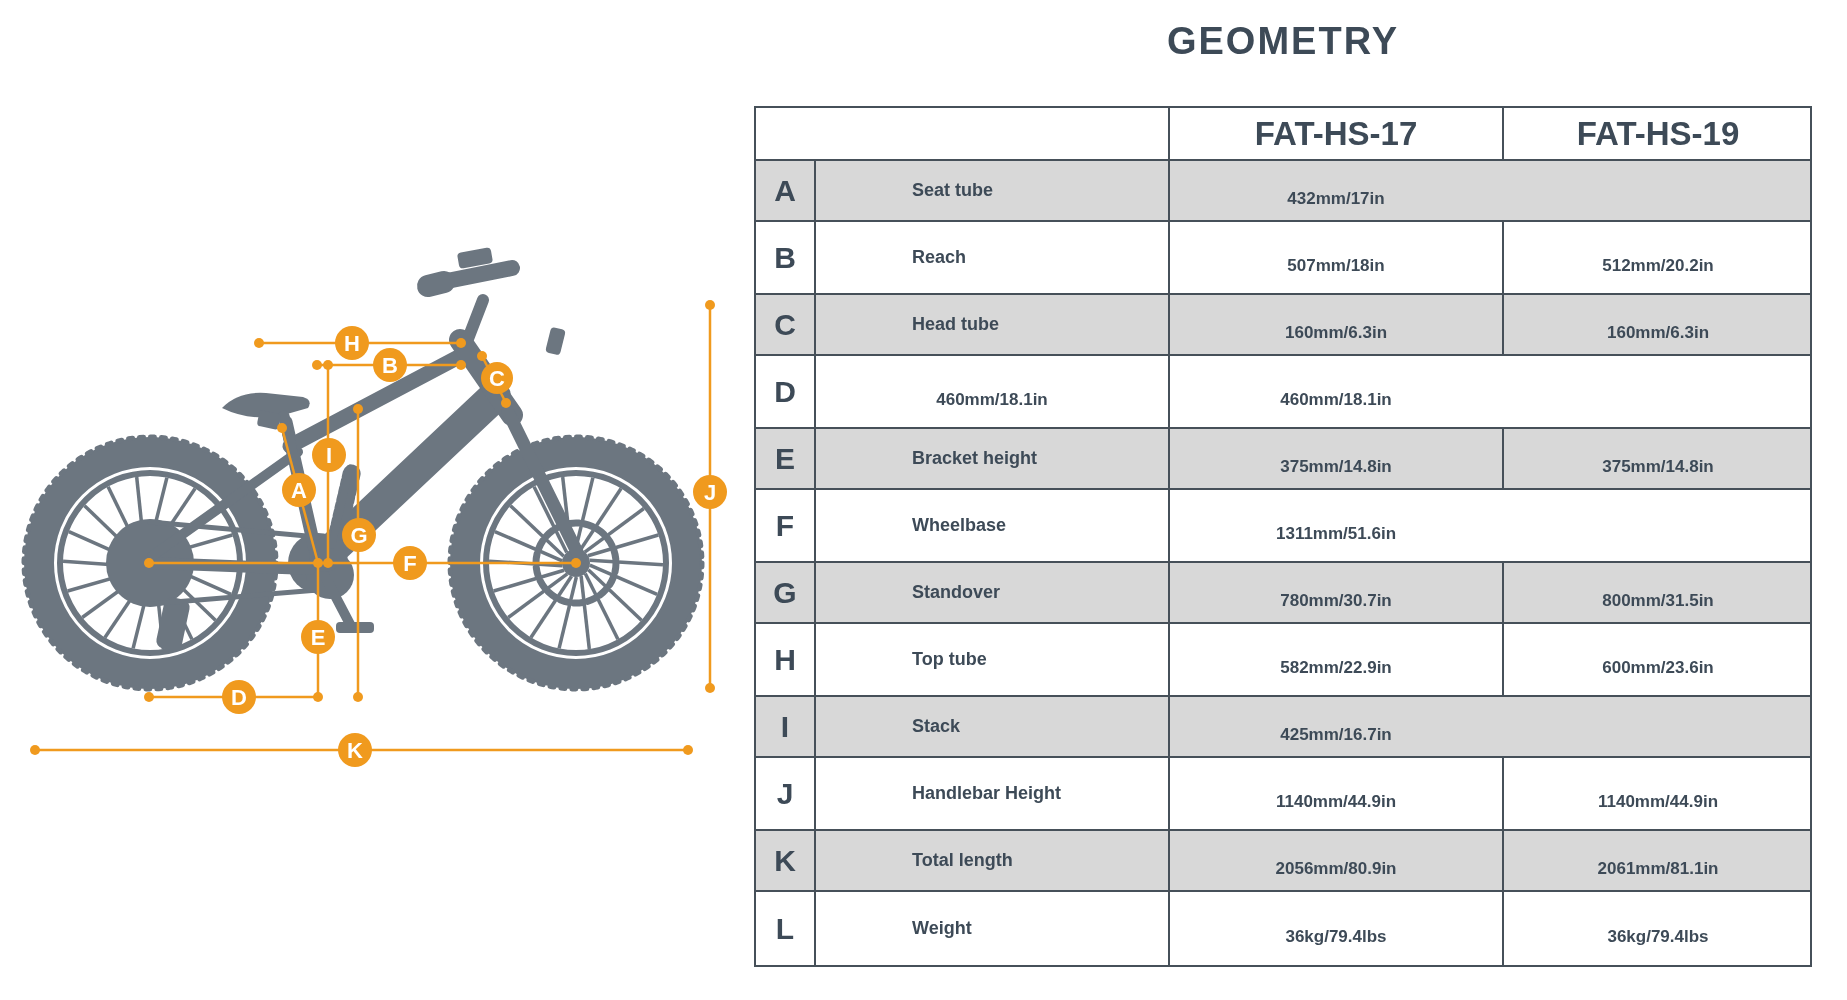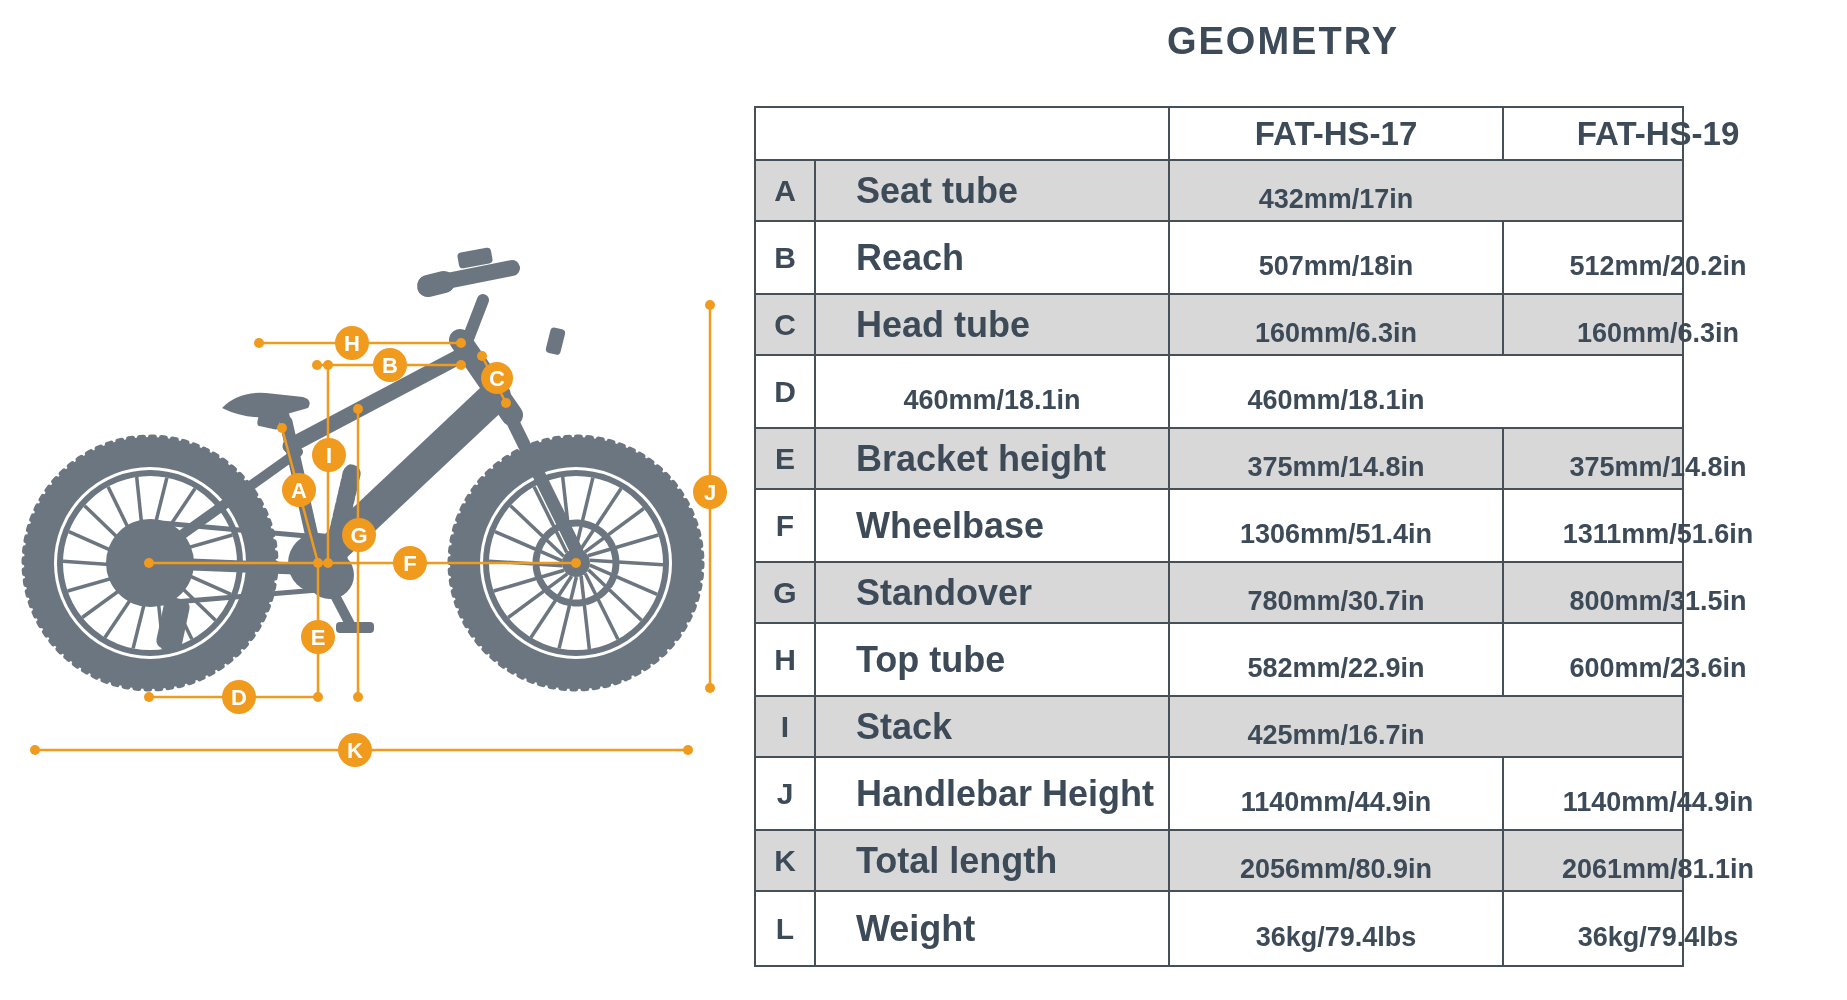--- a/index.html
+++ b/index.html
@@ -3,38 +3,38 @@
 <meta charset="utf-8">
 <style>
   html,body{margin:0;padding:0;background:#ffffff;}
   .canvas{position:relative;width:1847px;height:1000px;background:#ffffff;overflow:hidden;
           font-family:"Liberation Sans", sans-serif;}
   .title{position:absolute;left:754px;top:20px;width:1058px;text-align:center;
          font-size:38px;font-weight:bold;letter-spacing:2px;color:#3D4A57;}
   #bike-svg{position:absolute;left:0;top:0;}
 
   
-  .geo-table{position:absolute;left:754px;top:106px;width:930px;
+  .geo-table{position:absolute;left:754px;top:106px;width:1058px;
              border:2px solid #465059;box-sizing:border-box;color:#3D4A57;}
   .hdr{display:grid;grid-template-columns:412px 334px 310px;height:51px;
        border-bottom:2px solid #465059;}
   .hdr .hcell{display:flex;align-items:center;justify-content:center;
        font-size:33px;font-weight:bold;border-left:2px solid #465059;box-sizing:border-box;}
   .hdr .hcell:first-child{border-left:none;}
   .trow{display:grid;grid-template-columns:58px 354px 334px 310px;
         border-bottom:2px solid #465059;box-sizing:border-box;}
   .trow:last-child{border-bottom:none;}
   .trow.gray{height:61px;background:#D8D8D8;}
   .trow.white{height:73px;background:#ffffff;}
   .cell{display:flex;align-items:center;box-sizing:border-box;border-left:2px solid #465059;
         font-weight:bold;overflow:hidden;}
   .cell:first-child{border-left:none;}
   .cell.letter{justify-content:center;font-size:30px;}
-  .cell.name{justify-content:flex-start;padding-left:40px;font-size:36px;}
-  .cell.val{justify-content:center;font-size:27px;padding-top:17px;}
+  .cell.name{justify-content:flex-start;padding-left:96px;font-size:18px;}
+  .cell.val{justify-content:center;font-size:17px;padding-top:17px;}
 
   
   .bike{stroke:#6C7680;fill:none;stroke-linecap:round;}
   .bikefill{fill:#6C7680;stroke:none;}
   .mline{stroke:#F09A1E;stroke-width:2.5;fill:none;}
   .mdot{fill:#F09A1E;}
   .mbadge{fill:#F09A1E;}
   .mtext{fill:#ffffff;font-size:22px;font-weight:bold;text-anchor:middle;
          font-family:"Liberation Sans", sans-serif;}
 </style>
@@ -262,21 +262,20 @@
     </div>
     <div class="trow gray">
       <div class="cell letter">E</div>
       <div class="cell name">Bracket height</div>
       <div class="cell val">375mm/14.8in</div>
       <div class="cell val">375mm/14.8in</div>
     </div>
     <div class="trow white">
       <div class="cell letter">F</div>
       <div class="cell name">Wheelbase</div>
-      <div class="cell val">1306mm/51.4in</div>
       <div class="cell val">1311mm/51.6in</div>
     </div>
     <div class="trow gray">
       <div class="cell letter">G</div>
       <div class="cell name">Standover</div>
       <div class="cell val">780mm/30.7in</div>
       <div class="cell val">800mm/31.5in</div>
     </div>
     <div class="trow white">
       <div class="cell letter">H</div>

